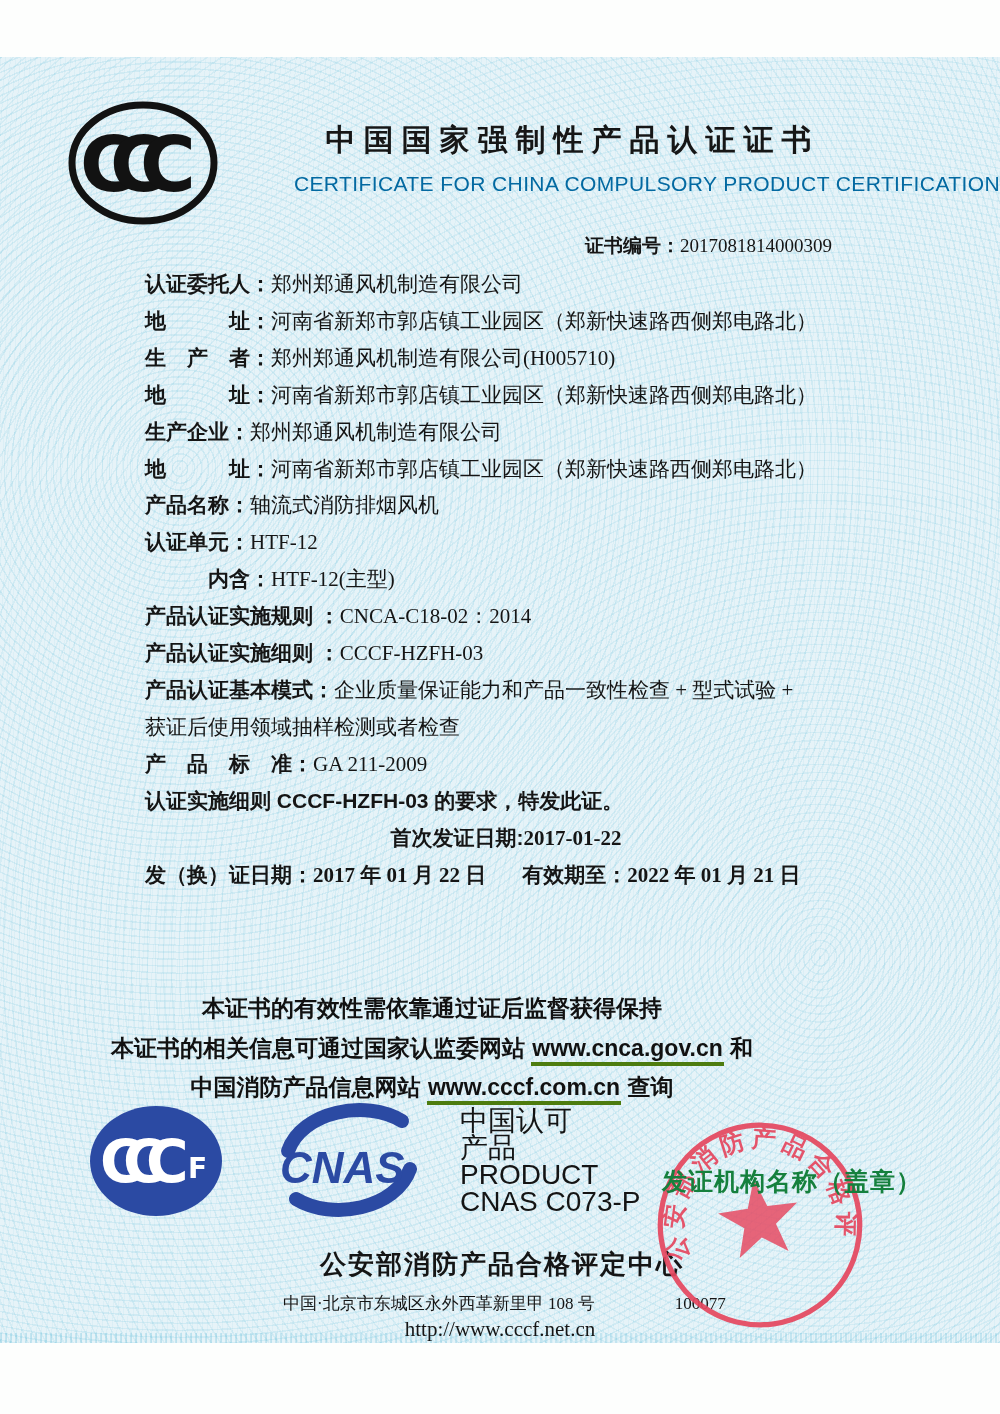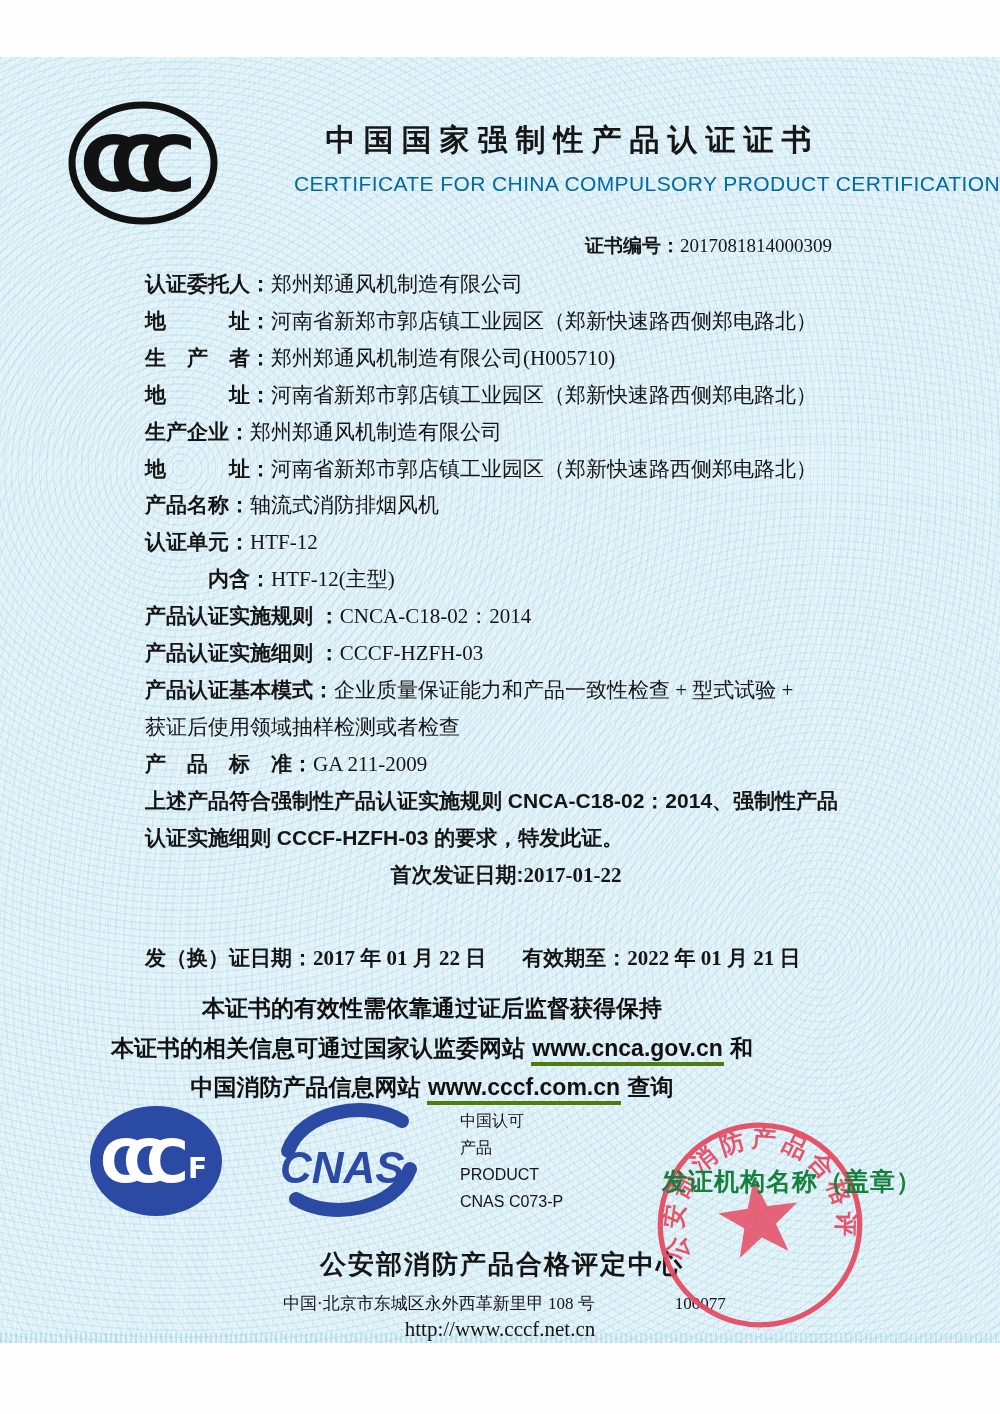--- a/index.html
+++ b/index.html
@@ -22,30 +22,30 @@
   .certno{position:absolute;left:585px;top:233px;font-size:19px;
          font-family:"Liberation Serif","DejaVu Serif",serif;}
   .certno .lbl{font-weight:bold;}
 
   .body{position:absolute;left:145px;top:266px;width:722px;font-size:21px;line-height:36.9px;}
   .row .lbl{font-weight:bold;}
   .row .val{font-family:"Liberation Serif","DejaVu Serif",serif;}
   .row.stmt{font-weight:bold;}
   .row.first-issue{text-align:center;font-weight:bold;}
   .row.first-issue .val,.row.issue .val{font-family:"Liberation Serif","DejaVu Serif",serif;font-weight:bold;}
-  .row.issue{font-weight:bold;margin-top:47px;}
+  .row.issue{font-weight:bold;}
   .row.issue .second{margin-left:36px;}
 
   .notice{position:absolute;left:0;width:864px;top:989px;text-align:center;
           font-size:23px;font-weight:bold;line-height:39.5px;color:#111;}
   .notice .url{border-bottom:4px solid #4d7c0f;padding:0 1px 1px 1px;cursor:pointer;}
 
   .cccf-logo{position:absolute;left:88px;top:1104px;width:136px;height:114px;}
   .cnas-logo{position:absolute;left:274px;top:1099px;width:150px;height:122px;}
-  .accredit{position:absolute;left:460px;top:1107px;font-size:16px;line-height:27px;color:#141414;}
+  .accredit{position:absolute;left:460px;top:1107px;font-size:28px;line-height:27px;color:#141414;}
 
   .stamp{position:absolute;left:655px;top:1120px;width:210px;height:210px;
          transform:rotate(-8deg);opacity:.92;}
   .stamp-label{position:absolute;left:662px;top:1165px;width:330px;
          font-size:25px;font-weight:bold;letter-spacing:1px;color:#15803d;}
 
   .footer-org{position:absolute;left:202px;width:600px;top:1247px;text-align:center;
          font-size:26px;font-weight:bold;letter-spacing:2px;}
   .footer-addr{position:absolute;left:283px;top:1292px;font-size:17px;
          font-family:"Liberation Serif","DejaVu Serif",serif;}
@@ -85,21 +85,20 @@
     <div class="row"><span class="lbl">生产企业：</span><span class="val">郑州郑通风机制造有限公司</span></div>
     <div class="row"><span class="lbl">地　　　址：</span><span class="val">河南省新郑市郭店镇工业园区（郑新快速路西侧郑电路北）</span></div>
     <div class="row"><span class="lbl">产品名称：</span><span class="val">轴流式消防排烟风机</span></div>
     <div class="row"><span class="lbl">认证单元：</span><span class="val">HTF-12</span></div>
     <div class="row"><span class="lbl">　　　内含：</span><span class="val">HTF-12(主型)</span></div>
     <div class="row"><span class="lbl">产品认证实施规则 ：</span><span class="val">CNCA-C18-02：2014</span></div>
     <div class="row"><span class="lbl">产品认证实施细则 ：</span><span class="val">CCCF-HZFH-03</span></div>
     <div class="row"><span class="lbl">产品认证基本模式：</span><span class="val">企业质量保证能力和产品一致性检查 + 型式试验 +</span></div>
     <div class="row"><span class="lbl"></span><span class="val">获证后使用领域抽样检测或者检查</span></div>
     <div class="row"><span class="lbl">产　品　标　准：</span><span class="val">GA 211-2009</span></div>
-    <div class="row stmt">上述产品符合强制性产品认证实施规则 CNCA-C18-02：2014、强制性产品</div>
     <div class="row stmt">认证实施细则 CCCF-HZFH-03 的要求，特发此证。</div>
     <div class="row first-issue"><span class="lbl">首次发证日期:</span><span class="val">2017-01-22</span></div>
     <div class="row issue">
       <span class="lbl">发（换）证日期：</span><span class="val">2017 年 01 月 22 日</span><span class="lbl second">有效期至：</span><span class="val">2022 年 01 月 21 日</span>
     </div>
   </div>
 
   <div class="notice">
     <div>本证书的有效性需依靠通过证后监督获得保持</div>
     <div><span>本证书的相关信息可通过国家认监委网站 </span><span class="url">www.cnca.gov.cn</span><span> 和</span></div>

